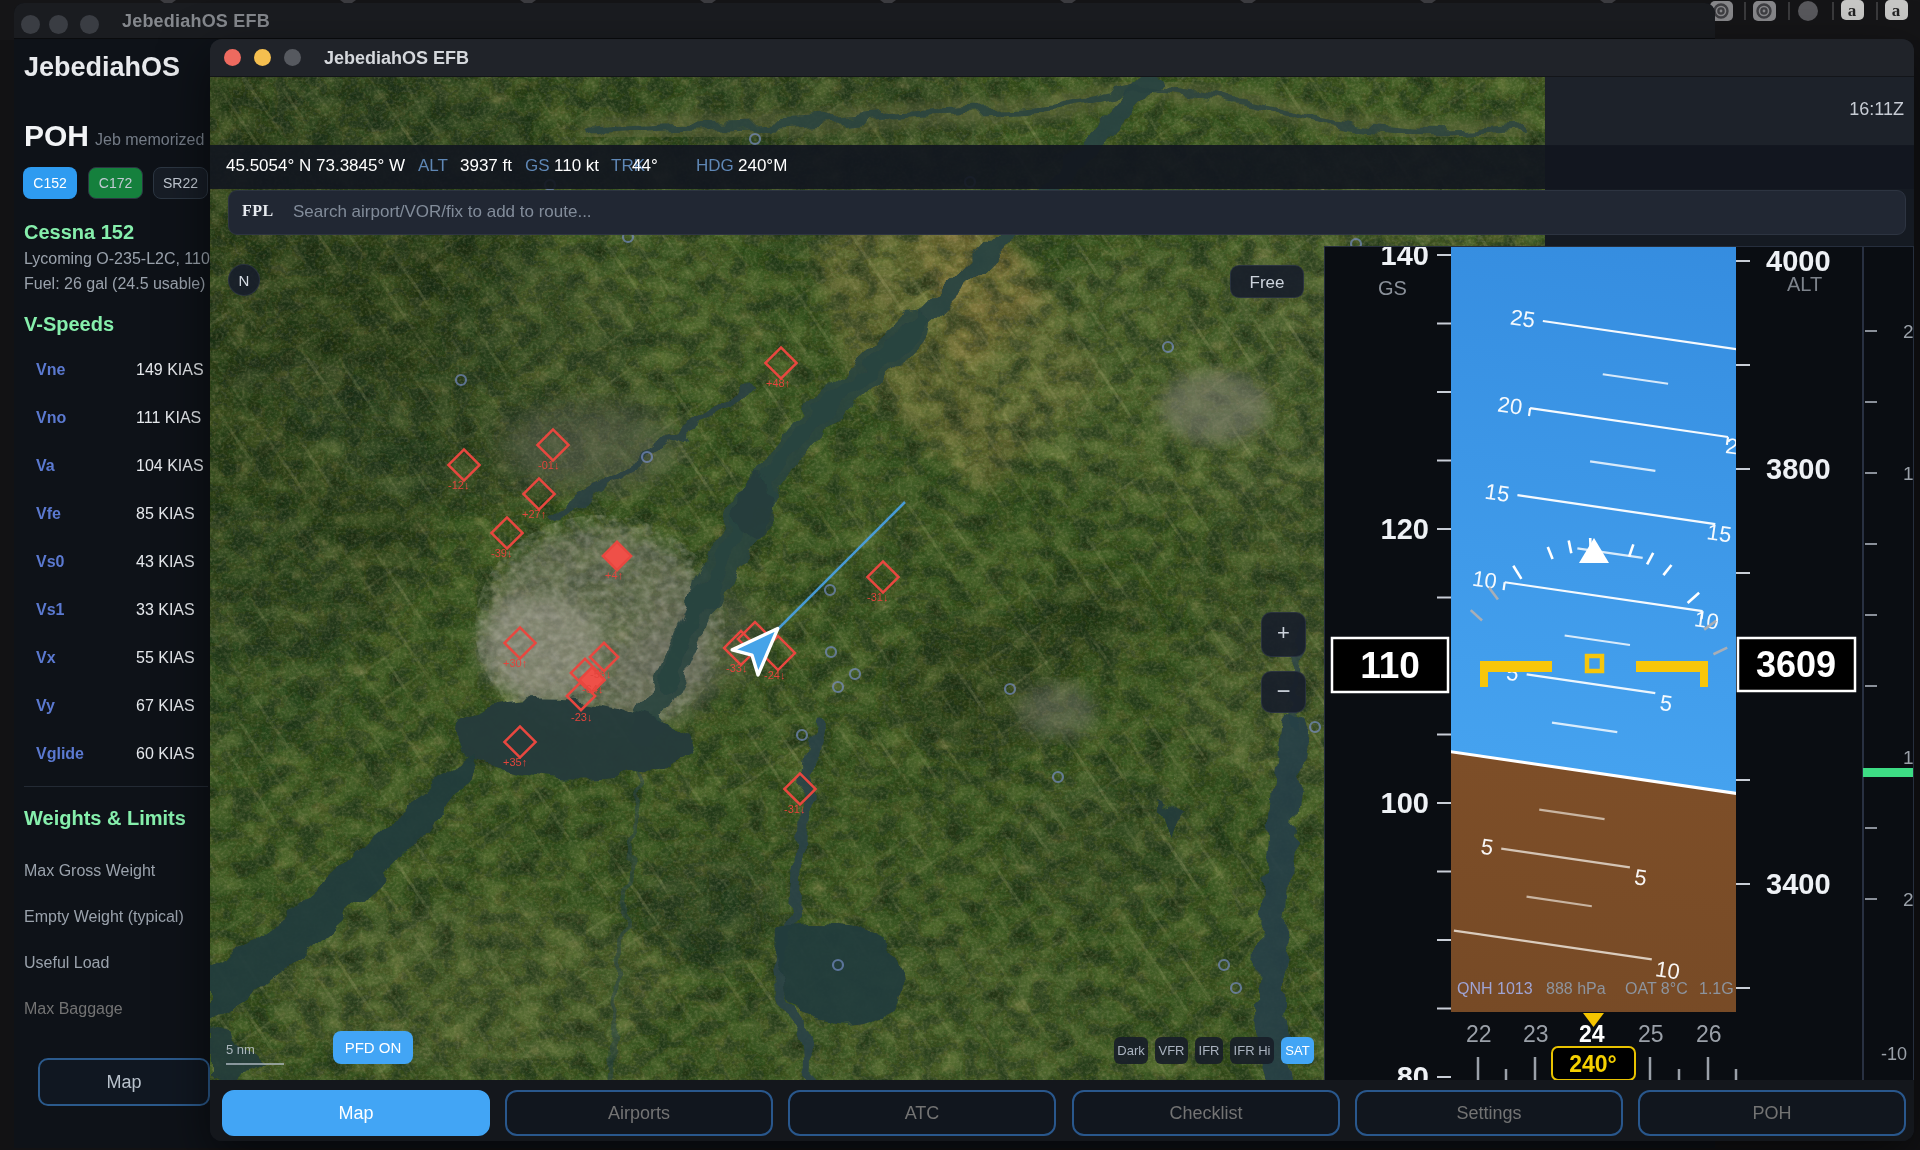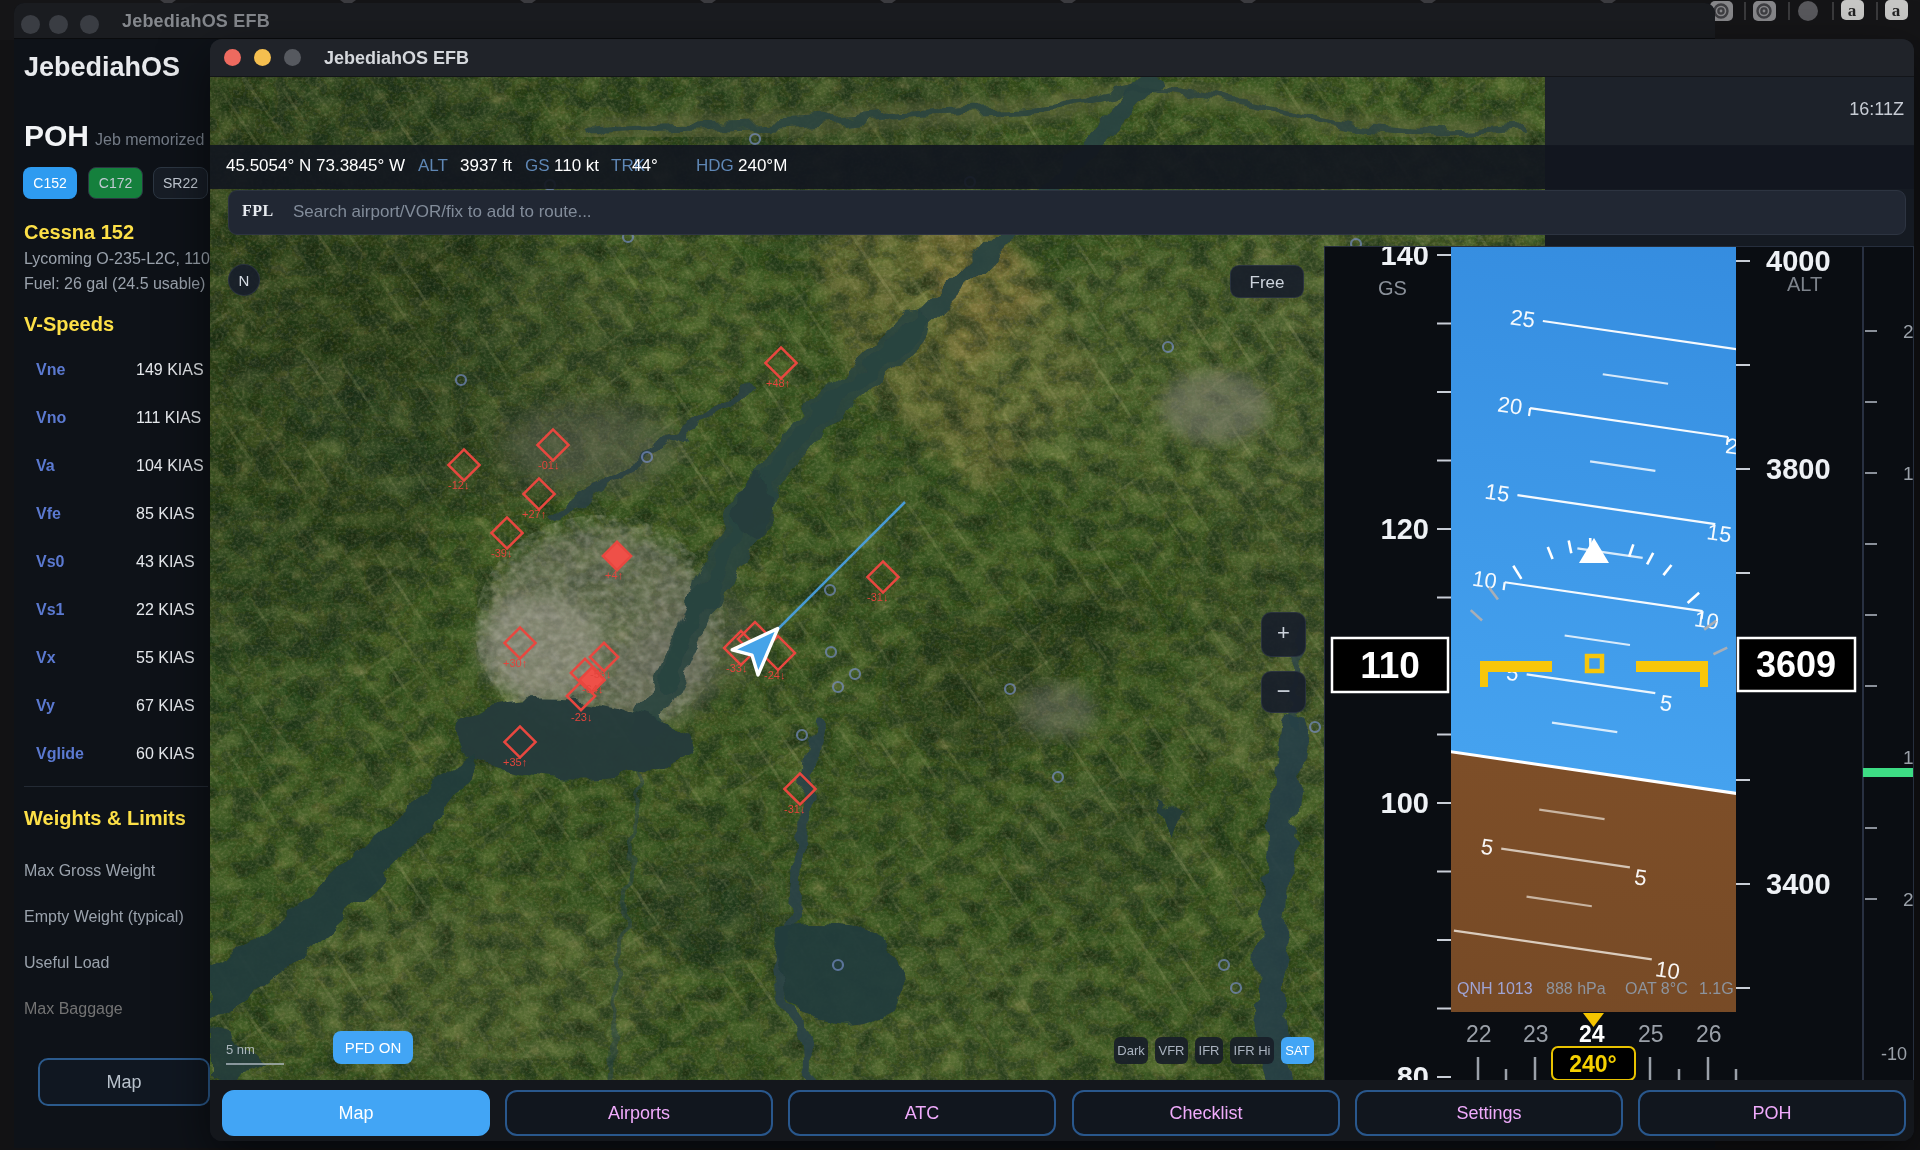--- a/index.html
+++ b/index.html
@@ -10,21 +10,21 @@
   #desktop { position:absolute; inset:0; background:#121214; }
 
   
   #winA { position:absolute; left:14px; top:3px; width:1701px; height:1145px;
           background:#0e1218; border-radius:10px 10px 0 0; }
   #winA-title { position:absolute; left:0; top:0; width:100%; height:36px;
                 background:#1a1c20; border-radius:10px 10px 0 0; border-bottom:1px solid #0a0b0d; }
   .tlA { position:absolute; top:12px; width:19px; height:19px; border-radius:50%; background:#3a3d43; }
   #winA-title .t { position:absolute; left:108px; top:8px; font-size:18px; font-weight:bold; color:#85888d; letter-spacing:.2px; }
 
-  .sbBlue { color:#fde047; font-weight:bold; }
+  .sbBlue { color:#86efac; font-weight:bold; }
   #sidebarA { position:absolute; left:0; top:36px; width:196px; height:1109px; color:#e7eaee; }
   .vrow { position:absolute; left:22px; width:186px; height:20px; }
   .vrow .vl { position:absolute; left:0; color:#5b79d0; font-weight:bold; font-size:16px; }
   .vrow .vv { position:absolute; left:100px; color:#e5e8ec; font-size:16px; }
 
   
   #winB { position:absolute; left:210px; top:39px; width:1704px; height:1102px;
           background:#14181f; border-radius:12px; overflow:hidden;
           box-shadow:0 18px 50px rgba(0,0,0,.55); }
   #winB-title { position:absolute; left:0; top:0; width:100%; height:38px; background:#202329; border-bottom:1px solid #131519; z-index:40; }
@@ -56,21 +56,21 @@
            color:#fff; font-size:15px; text-align:center; line-height:33px; z-index:12; }
   #scale { position:absolute; left:16px; top:1003px; z-index:12; color:#c2cad3; font-size:13px; opacity:.85; }
   #scale .bar { margin-top:6px; width:58px; height:2px; background:#b9c2cc; opacity:.8; }
   .chip { position:absolute; top:998px; height:27px; border-radius:6px; background:rgba(24,30,40,.92); color:#aab3bf;
           font-size:13px; text-align:center; line-height:27px; z-index:12; }
   .chip.on { background:#42a5f5; color:#fff; }
 
   
   #navbar { position:absolute; left:0; top:1041px; width:1704px; height:61px; background:#14171c; z-index:30; }
   .navbtn { position:absolute; top:10px; height:46px; width:268px; border-radius:12px; border:2px solid #29578c;
-            background:rgba(15,22,33,.55); color:#f0abfc; font-size:18px; text-align:center; line-height:43px; }
+            background:rgba(15,22,33,.55); color:#737373; font-size:18px; text-align:center; line-height:43px; }
   .navbtn.on { background:#42a5f5; border-color:#42a5f5; color:#fff; }
 
   
   #pfd { position:absolute; left:1114px; top:207px; width:590px; height:835px; background:#0a0d12;
          border:1px solid #262e3d; z-index:20; }
 </style>
 </head>
 <body>
 <div id="stage">
   <div id="desktop">
@@ -144,21 +144,21 @@
       <div class="vrow" style="top:466px;">
           <span class="vl">Vfe</span>
           <span class="vv">85 KIAS</span>
         </div>
       <div class="vrow" style="top:514px;">
           <span class="vl">Vs0</span>
           <span class="vv">43 KIAS</span>
         </div>
       <div class="vrow" style="top:562px;">
           <span class="vl">Vs1</span>
-          <span class="vv">22 KIAS</span>
+          <span class="vv">33 KIAS</span>
         </div>
       <div class="vrow" style="top:610px;">
           <span class="vl">Vx</span>
           <span class="vv">55 KIAS</span>
         </div>
       <div class="vrow" style="top:658px;">
           <span class="vl">Vy</span>
           <span class="vv">67 KIAS</span>
         </div>
       <div class="vrow" style="top:706px;">

